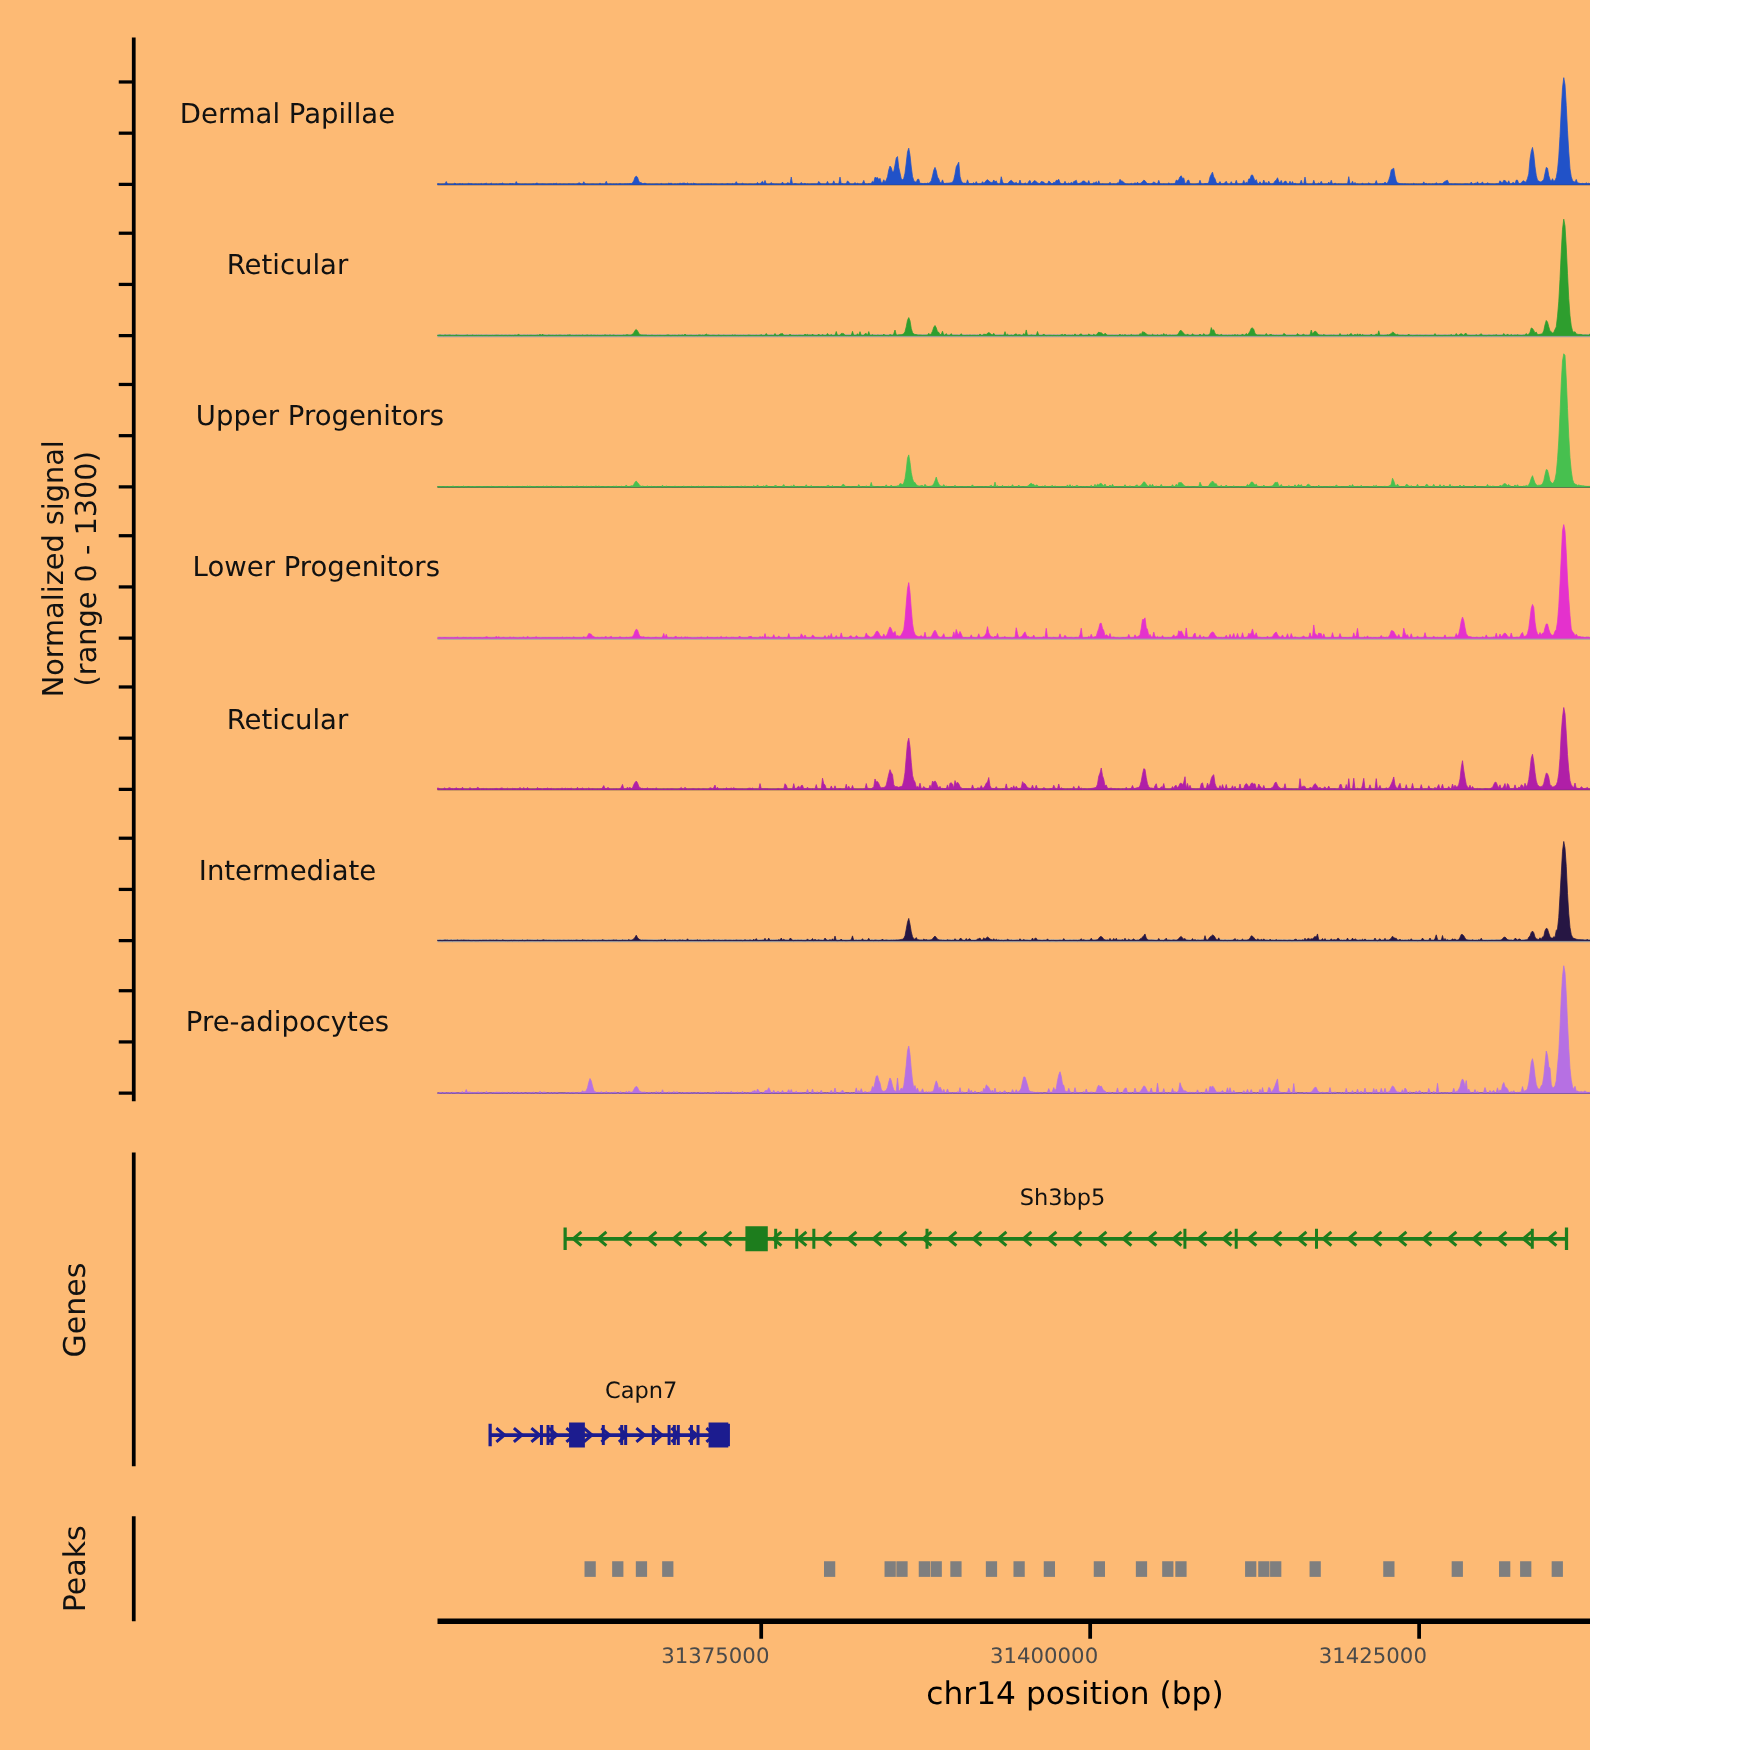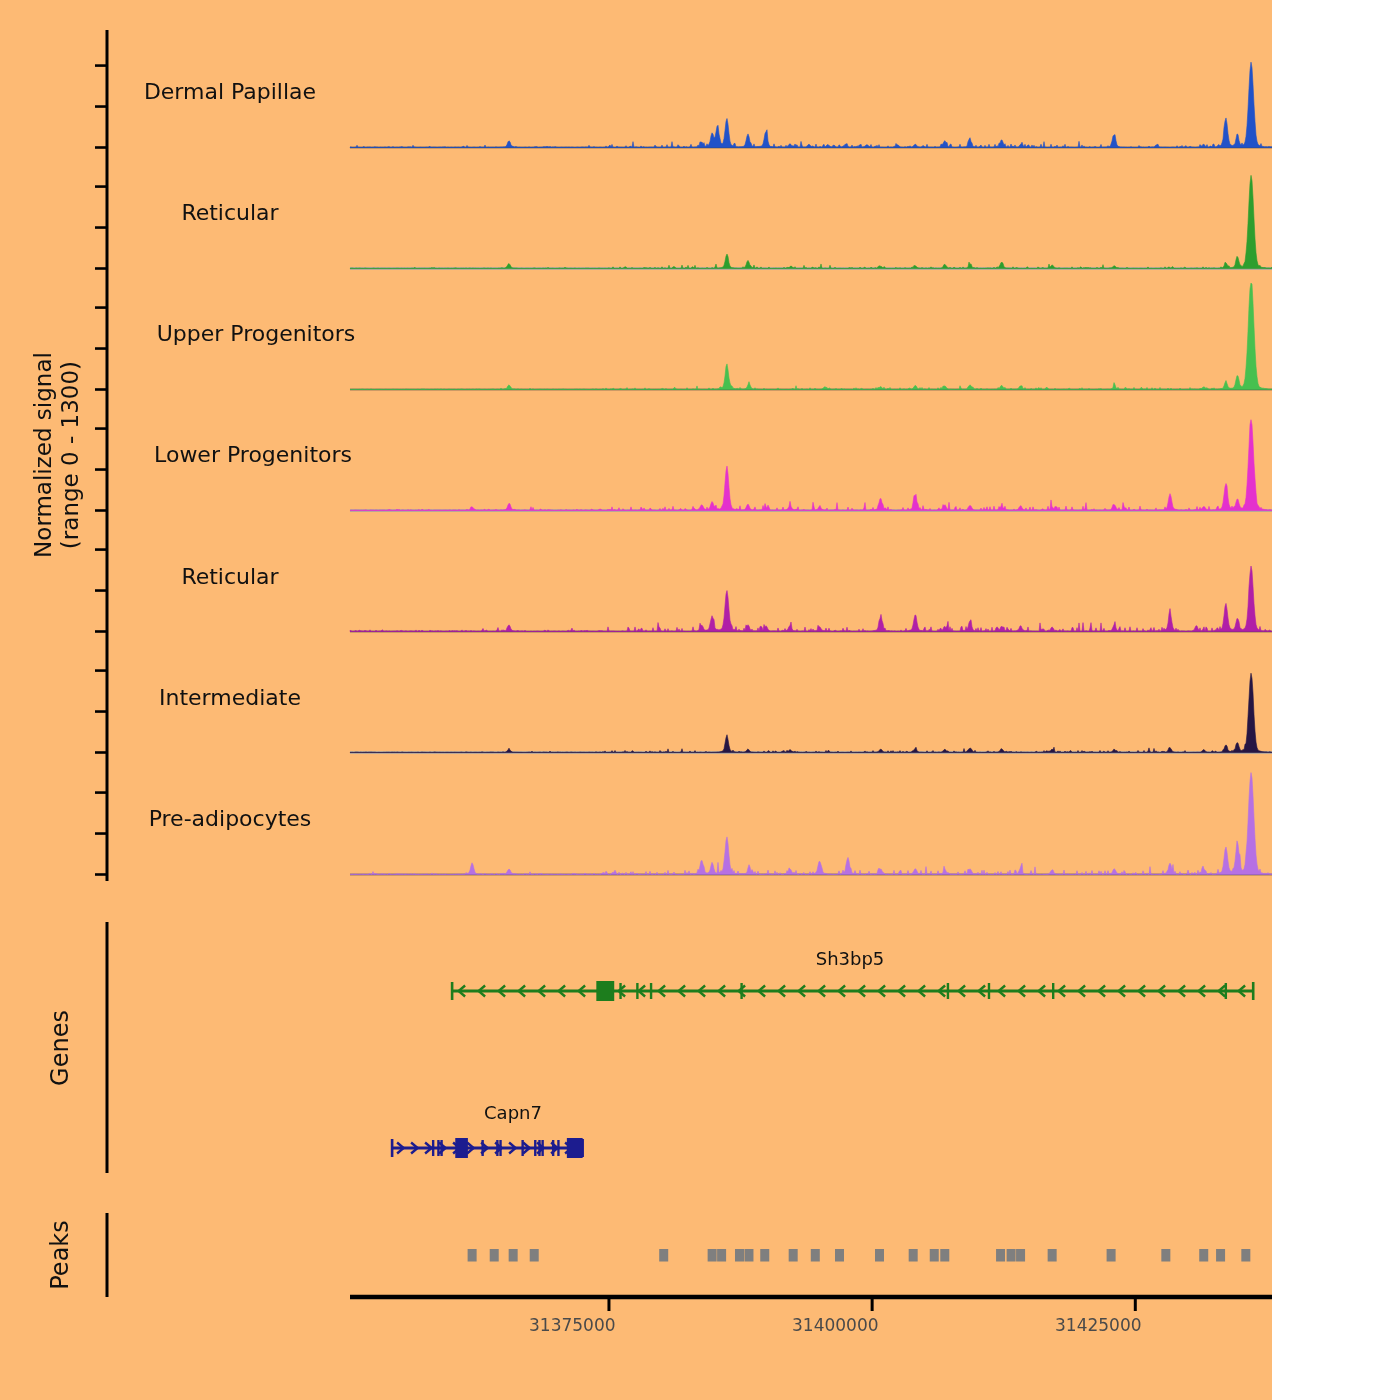--- a/index.html
+++ b/index.html
@@ -190,13 +190,14 @@
   <div class="vert axlab" style="left:-20px;top:1033px;width:160px;height:30px;">Genes</div>
   <div class="vert axlab" style="left:-20px;top:1240px;width:160px;height:30px;">Peaks</div>
 
   <div class="lab gname" style="left:780px;top:948px;">Sh3bp5</div>
   <div class="lab gname" style="left:443px;top:1102px;">Capn7</div>
 
   <div class="lab tick" style="left:529px;top:1313px;">31375000</div>
   <div class="lab tick" style="left:792px;top:1313px;">31400000</div>
   <div class="lab tick" style="left:1055px;top:1313px;">31425000</div>
 
+  <div class="lab xtitle" style="left:660px;top:1340px;">chr14 position (bp)</div>
 </div>
 
 </body></html>

